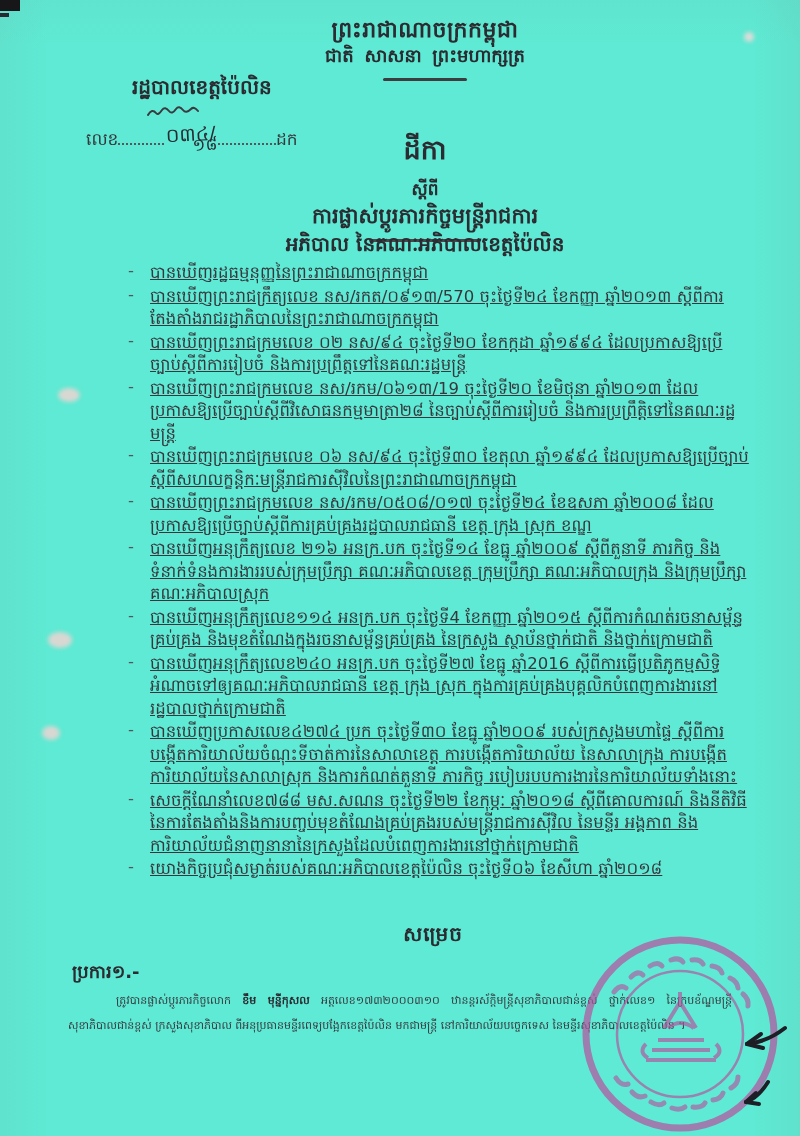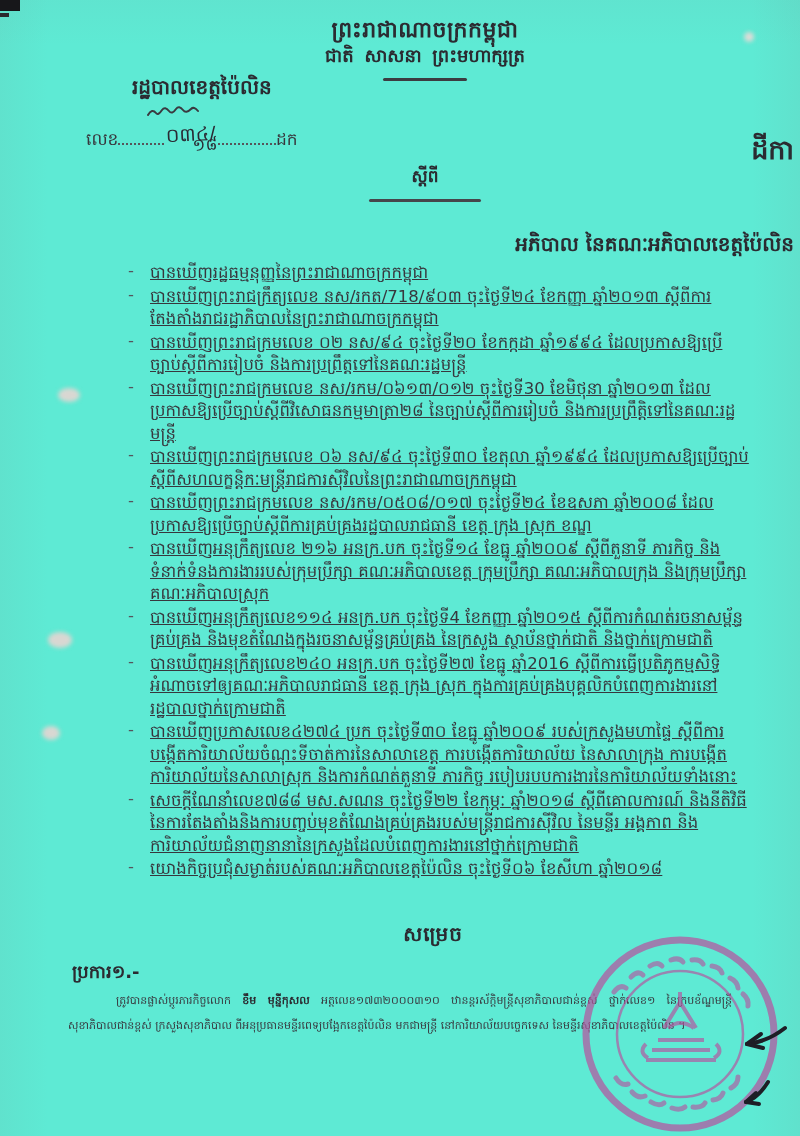--- a/index.html
+++ b/index.html
@@ -42,26 +42,26 @@
   .refline{position:absolute;top:126px;left:86px;width:300px;font-size:17px;white-space:nowrap;}
   .ref-prefix,.ref-suffix{vertical-align:baseline;}
   .dotted{display:inline-block;border-bottom:2px dotted #55555a;height:14px;}
   .d1{width:46px;}
   .d2{width:58px;}
   .hand-number{display:inline-block;position:relative;transform:rotate(-3deg);color:#2a2a33;font-size:19px;margin:0 2px;top:-4px;}
   .hand-top{position:relative;}
   .hand-bottom{position:absolute;left:26px;top:12px;font-size:17px;}
 
   .title-block{position:absolute;top:134px;left:56px;right:6px;text-align:center;line-height:1.2;}
-  .t1{font-size:27px;text-align:right;}
-  .t2{font-size:17px;margin-top:2px;font-family:Liberation Mono, monospace;}
+  .t1{font-size:27px;}
+  .t2{font-size:17px;margin-top:13px;}
   .t3{font-size:21px;margin-top:4px;}
   .title-divider{width:112px;height:3px;background:#46464b;border-radius:2px;margin:10px auto 0;}
 
-  .authority{position:absolute;top:231px;left:56px;right:6px;text-align:right;font-size:20px;}
+  .authority{position:absolute;top:231px;left:56px;right:6px;text-align:center;font-size:20px;}
 
   .citations{position:absolute;top:262px;left:128px;width:624px;height:650px;overflow:hidden;}
   .cit{display:flex;gap:12px;font-size:16.5px;line-height:22.5px;margin-bottom:1px;}
   .dash{flex:0 0 10px;color:#55555c;transform:translateY(-2px);}
   .cit-text{flex:1;text-decoration:underline;}
 
   .decision{position:absolute;top:921px;left:72px;right:6px;text-align:center;font-size:20px;letter-spacing:1px;}
   .article-label{position:absolute;top:960px;left:72px;font-size:18px;}
   .article-body{position:absolute;top:988px;left:68px;width:664px;height:110px;overflow:hidden;
     font-size:11px;line-height:25px;text-align:justify;}
@@ -94,41 +94,42 @@
     <path d="M2 9 q4 -7 8 -2 q2 3 6 -3 q3 -4 7 1 q3 4 7 -2 q3 -4 7 1 q3 4 8 -1 q3 -3 7 2" fill="none" stroke="#3a3a40" stroke-width="2" stroke-linecap="round"></path>
   </svg>
 
   <div class="refline">
     <span class="khmer ref-prefix">លេខ</span><span class="dotted d1"></span><span class="hand-number khmer"><span class="hand-top">០៣៤/</span><span class="hand-bottom">១៨</span></span><span class="dotted d2"></span><span class="khmer ref-suffix">ដក</span>
   </div>
 
   <div class="title-block">
     <div class="khmer b t1">ដីកា</div>
     <div class="khmer b t2">ស្តីពី</div>
+    <div class="khmer b t3">ការផ្លាស់ប្តូរភារកិច្ចមន្ត្រីរាជការ</div>
     <div class="title-divider"></div>
   </div>
 
   <div class="authority khmer b">អភិបាល នៃគណៈអភិបាលខេត្តប៉ៃលិន</div>
 
   <div class="citations">
     <div class="cit">
         <span class="dash">-</span>
         <span class="cit-text khmer">បានឃើញរដ្ឋធម្មនុញ្ញនៃព្រះរាជាណាចក្រកម្ពុជា</span>
       </div>
     <div class="cit">
         <span class="dash">-</span>
-        <span class="cit-text khmer">បានឃើញព្រះរាជក្រឹត្យលេខ នស/រកត/718/៩០៣ ចុះថ្ងៃទី២៤ ខែកញ្ញា ឆ្នាំ២០១៣ ស្តីពីការតែងតាំងរាជរដ្ឋាភិបាលនៃព្រះរាជាណាចក្រកម្ពុជា</span>
+        <span class="cit-text khmer">បានឃើញព្រះរាជក្រឹត្យលេខ នស/រកត/០៩១៣/570 ចុះថ្ងៃទី២៤ ខែកញ្ញា ឆ្នាំ២០១៣ ស្តីពីការតែងតាំងរាជរដ្ឋាភិបាលនៃព្រះរាជាណាចក្រកម្ពុជា</span>
       </div>
     <div class="cit">
         <span class="dash">-</span>
         <span class="cit-text khmer">បានឃើញព្រះរាជក្រមលេខ ០២ នស/៩៤ ចុះថ្ងៃទី២០ ខែកក្កដា ឆ្នាំ១៩៩៤ ដែលប្រកាសឱ្យប្រើច្បាប់ស្តីពីការរៀបចំ និងការប្រព្រឹត្តទៅនៃគណៈរដ្ឋមន្ត្រី</span>
       </div>
     <div class="cit">
         <span class="dash">-</span>
-        <span class="cit-text khmer">បានឃើញព្រះរាជក្រមលេខ នស/រកម/០៦១៣/០១២ ចុះថ្ងៃទី30 ខែមិថុនា ឆ្នាំ២០១៣ ដែលប្រកាសឱ្យប្រើច្បាប់ស្តីពីវិសោធនកម្មមាត្រា២៨ នៃច្បាប់ស្តីពីការរៀបចំ និងការប្រព្រឹត្តិទៅនៃគណៈរដ្ឋមន្ត្រី</span>
+        <span class="cit-text khmer">បានឃើញព្រះរាជក្រមលេខ នស/រកម/០៦១៣/19 ចុះថ្ងៃទី២០ ខែមិថុនា ឆ្នាំ២០១៣ ដែលប្រកាសឱ្យប្រើច្បាប់ស្តីពីវិសោធនកម្មមាត្រា២៨ នៃច្បាប់ស្តីពីការរៀបចំ និងការប្រព្រឹត្តិទៅនៃគណៈរដ្ឋមន្ត្រី</span>
       </div>
     <div class="cit">
         <span class="dash">-</span>
         <span class="cit-text khmer">បានឃើញព្រះរាជក្រមលេខ ០៦ នស/៩៤ ចុះថ្ងៃទី៣០ ខែតុលា ឆ្នាំ១៩៩៤ ដែលប្រកាសឱ្យប្រើច្បាប់ស្តីពីសហលក្ខន្តិកៈមន្ត្រីរាជការស៊ីវិលនៃព្រះរាជាណាចក្រកម្ពុជា</span>
       </div>
     <div class="cit">
         <span class="dash">-</span>
         <span class="cit-text khmer">បានឃើញព្រះរាជក្រមលេខ នស/រកម/០៥០៨/០១៧ ចុះថ្ងៃទី២៤ ខែឧសភា ឆ្នាំ២០០៨ ដែលប្រកាសឱ្យប្រើច្បាប់ស្តីពីការគ្រប់គ្រងរដ្ឋបាលរាជធានី ខេត្ត ក្រុង ស្រុក ខណ្ឌ</span>
       </div>
     <div class="cit">

